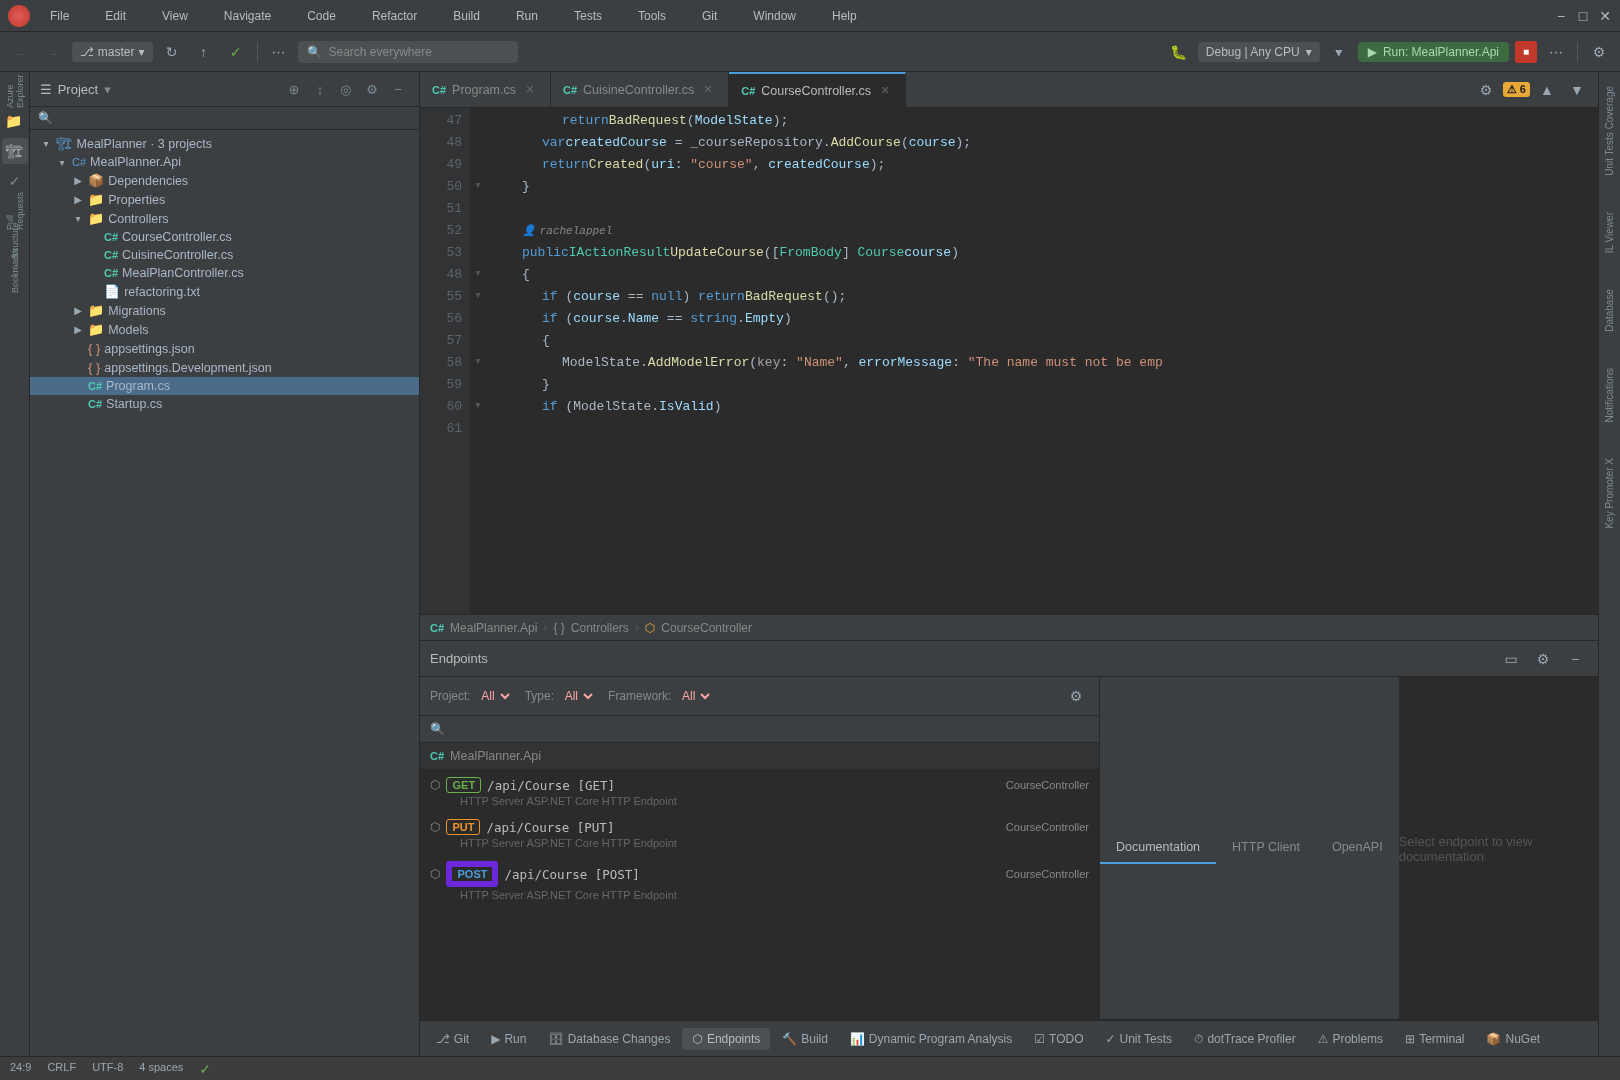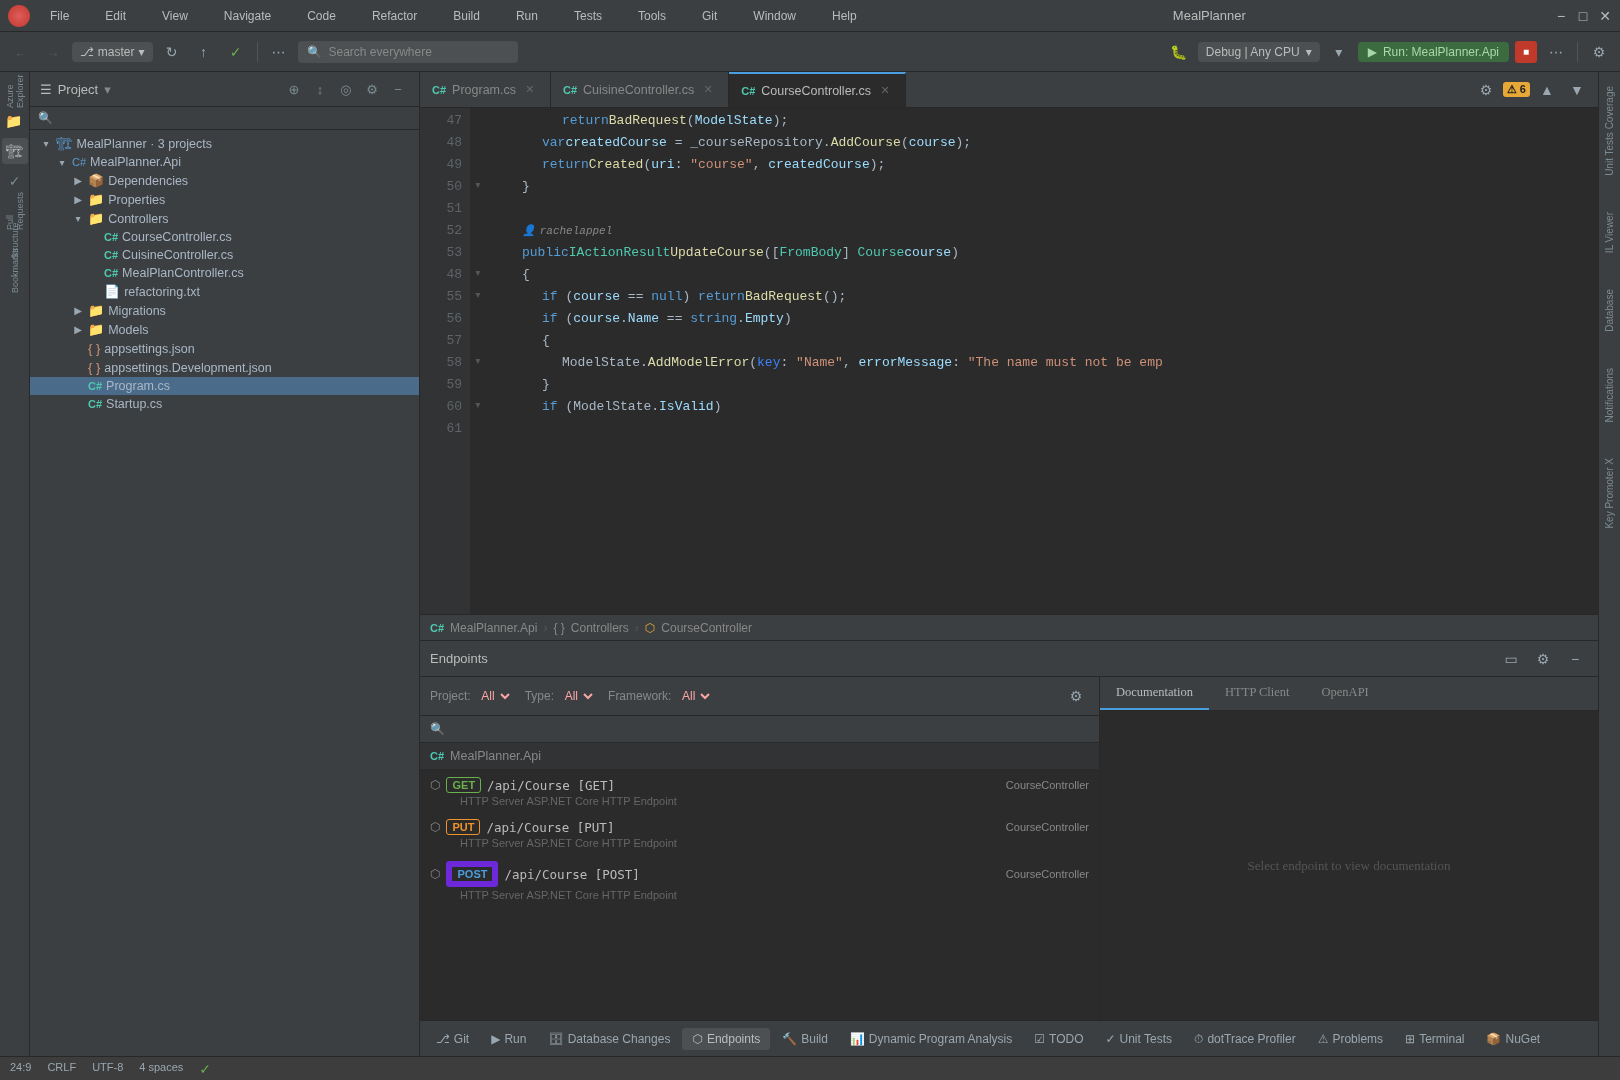--- a/index.html
+++ b/index.html
@@ -484,23 +484,22 @@
     .method-get { color: #6ab04c; border: 1px solid #6ab04c; }
     .method-put { color: #f0932b; border: 1px solid #f0932b; }
     .method-post { color: #4a9ede; border: 6px solid #6d28d9; }
     .endpoint-path { color: #bbbbbb; font-size: 12.5px; font-family: 'Consolas', monospace; }
     .endpoint-controller { color: #888; font-size: 11px; margin-left: auto; }
     .endpoint-meta { font-size: 11px; color: #666; padding-left: 30px; }
 
     .doc-panel {
       flex: 1;
       display: flex;
-      flex-direction: column;
+      flex-direction: row;
       overflow: hidden;
-      font-family: Liberation Serif, serif;
     }
     .doc-tabs {
       display: flex;
       align-items: center;
       border-bottom: 1px solid #282828;
       background: #3c3f41;
     }
     .doc-tab {
       padding: 8px 16px;
       cursor: pointer;
@@ -590,21 +589,20 @@
     <span class="menu-item">Code</span>
     <span class="menu-item">Refactor</span>
     <span class="menu-item">Build</span>
     <span class="menu-item">Run</span>
     <span class="menu-item">Tests</span>
     <span class="menu-item">Tools</span>
     <span class="menu-item">Git</span>
     <span class="menu-item">Window</span>
     <span class="menu-item">Help</span>
   </div>
-  <div class="title-bar-app-name">MealPlanner</div>
   <div class="window-controls">
     <span class="win-btn">−</span>
     <span class="win-btn">□</span>
     <span class="win-btn">✕</span>
   </div>
 </div>
 
 <div class="toolbar">
   <div class="toolbar-btn disabled">←</div>
   <div class="toolbar-btn disabled">→</div>
@@ -854,21 +852,21 @@
           <div class="code-line">&nbsp;</div>
           <div class="code-line" style="padding-left:20px;font-style:italic;font-size:11px;color:#888;">
             <span>👤</span>
             <span style="margin-left:4px;">rachelappel</span>
           </div>
           <div class="code-line"><span style="padding-left:20px;"></span><span class="kw-blue">public</span> <span class="kw-type">IActionResult</span> <span class="kw-method">UpdateCourse</span>([<span class="kw-type">FromBody</span>] <span class="kw-type">Course</span> <span class="kw-param">course</span>)</div>
           <div class="code-line"><span style="padding-left:20px;"></span>{</div>
           <div class="code-line"><span style="padding-left:40px;"></span><span class="kw-blue">if</span> (<span class="kw-param">course</span> == <span class="kw-blue">null</span>) <span class="kw-blue">return</span> <span class="kw-method">BadRequest</span>();</div>
           <div class="code-line"><span style="padding-left:40px;"></span><span class="kw-blue">if</span> (<span class="kw-param">course</span>.<span class="kw-param">Name</span> == <span class="kw-blue">string</span>.<span class="kw-param">Empty</span>)</div>
           <div class="code-line"><span style="padding-left:40px;"></span>{</div>
-          <div class="code-line"><span style="padding-left:60px;"></span><span style="color:#a9b7c6;">ModelState</span>.<span class="kw-method">AddModelError</span>(<span style="color:#3b82f6;">key</span>: <span class="kw-string">"Name"</span>, <span style="color:#9cdcfe;">errorMessage</span>: <span class="kw-string">"The name must not be emp</span></div>
+          <div class="code-line"><span style="padding-left:60px;"></span><span style="color:#a9b7c6;">ModelState</span>.<span class="kw-method">AddModelError</span>(<span style="color:#a3a3a3;">key</span>: <span class="kw-string">"Name"</span>, <span style="color:#9cdcfe;">errorMessage</span>: <span class="kw-string">"The name must not be emp</span></div>
           <div class="code-line"><span style="padding-left:40px;"></span>}</div>
           <div class="code-line"><span style="padding-left:40px;"></span><span class="kw-blue">if</span> (<span style="color:#a9b7c6;">ModelState</span>.<span class="kw-param">IsValid</span>)</div>
         </div>
       </div>
 
       <div class="editor-breadcrumb">
         <span style="color:#4ec9b0;font-size:11px;font-weight:bold;">C#</span>
         <span>MealPlanner.Api</span>
         <span class="breadcrumb-sep">›</span>
         <span>{ }</span>

